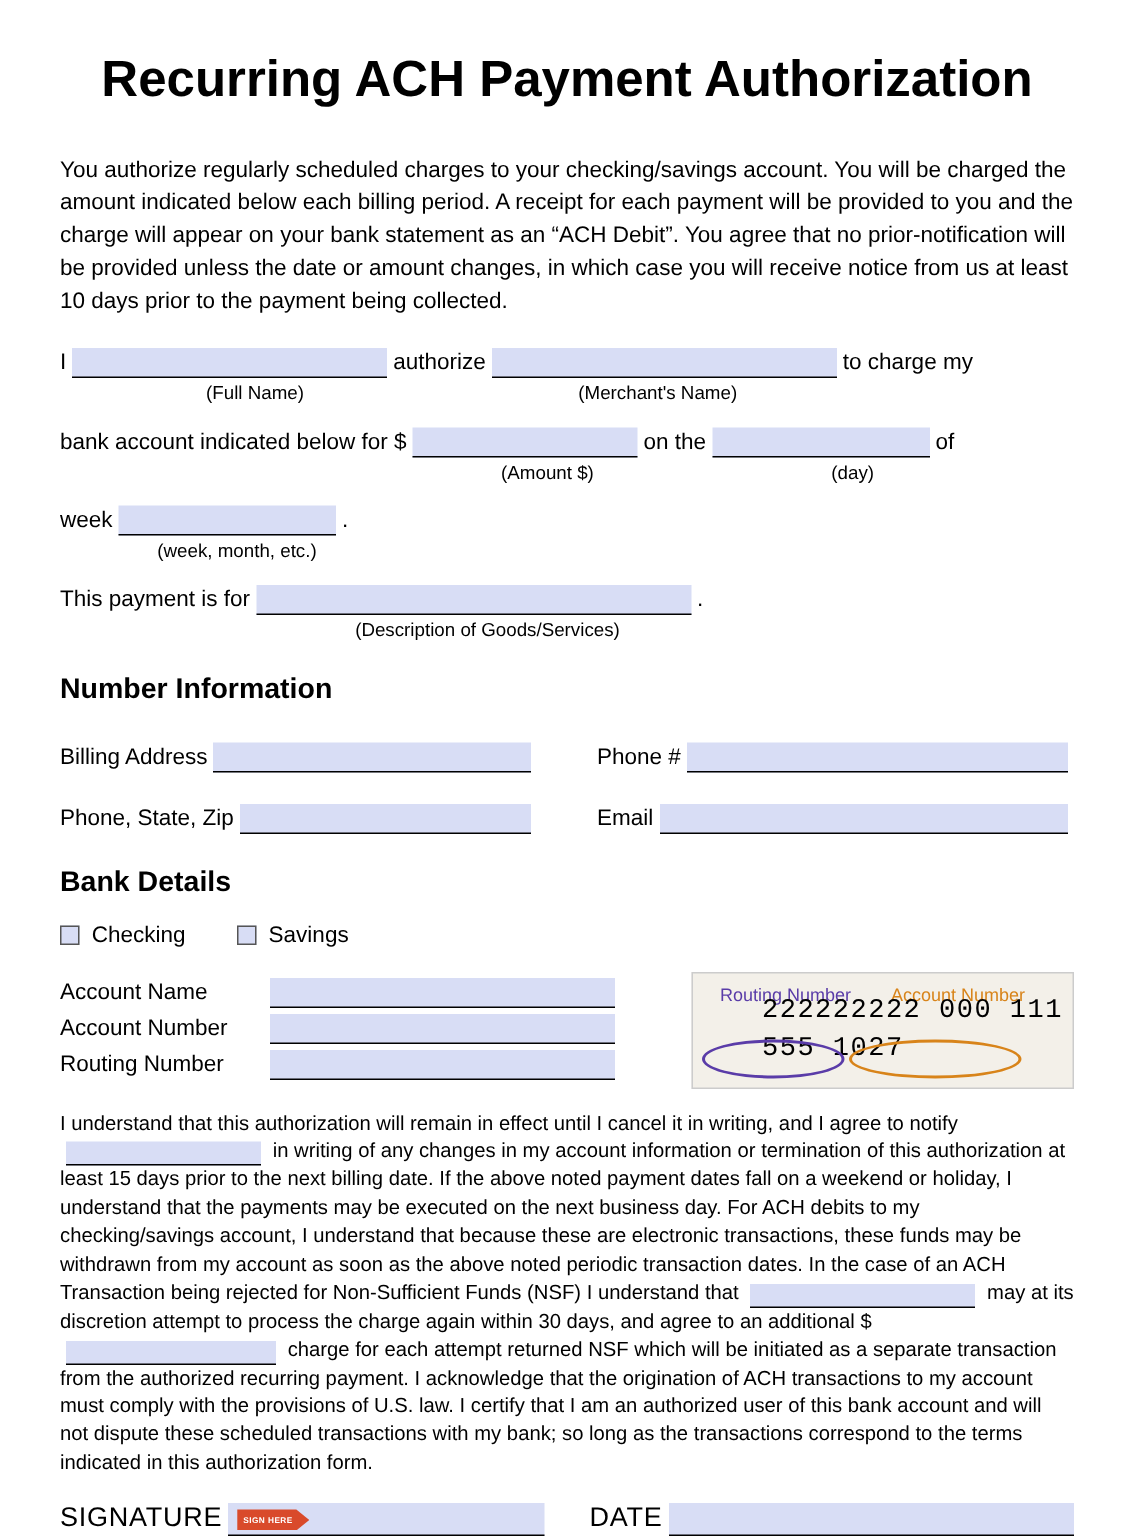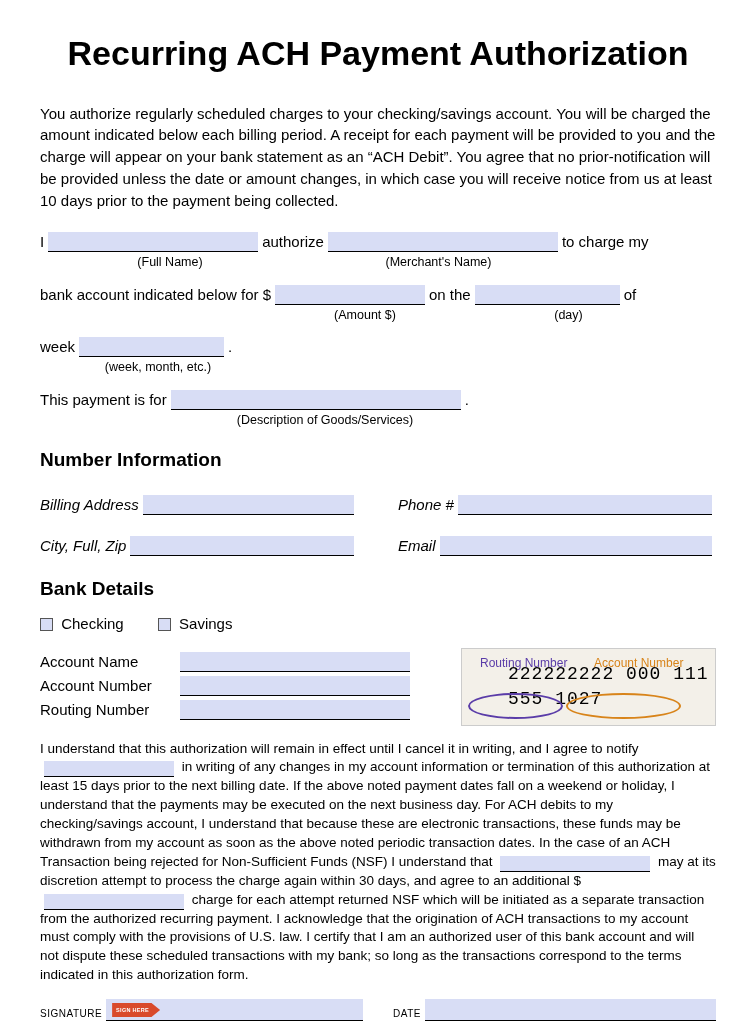--- a/index.html
+++ b/index.html
@@ -47,21 +47,20 @@
     margin: 0 0 12px 0;
   }
   .caption {
     display: inline-block;
     text-align: center;
   }
   .two-col {
     display: flex;
     gap: 40px;
     margin: 20px 0;
-    font-style: italic;
   }
   .col { flex: 1; display: flex; align-items: flex-end; }
   .col .field { flex: 1; }
   .checkbox-row {
     margin: 8px 0 14px 0;
   }
   .cb {
     display: inline-block;
     width: 13px;
     height: 13px;
@@ -124,21 +123,21 @@
     margin-top: 14px;
   }
   .terms .field { height: 16px; }
   .sig-row {
     display: flex;
     gap: 30px;
     margin-top: 14px;
     align-items: flex-end;
   }
   .sig-col { flex: 1; display: flex; align-items: flex-end; }
-  .sig-label { font-size: 10px; font-weight: normal; letter-spacing: 0.5px; }
+  .sig-label { font-size: 18px; font-weight: normal; letter-spacing: 0.5px; }
   .sig-line {
     flex: 1;
     border-bottom: 1.5px solid #000;
     height: 22px;
     margin-left: 4px;
     position: relative;
     background: #d8ddf5;
   }
   .sign-here {
     position: absolute;
@@ -220,21 +219,21 @@
     <span>Billing Address</span>
     <span class="field"></span>
   </div>
   <div class="col">
     <span>Phone #</span>
     <span class="field"></span>
   </div>
 </div>
 <div class="two-col">
   <div class="col">
-    <span>City, Full, Zip</span>
+    <span>Phone, State, Zip</span>
     <span class="field"></span>
   </div>
   <div class="col">
     <span>Email</span>
     <span class="field"></span>
   </div>
 </div>
 
 <h2>Bank Details</h2>
 

